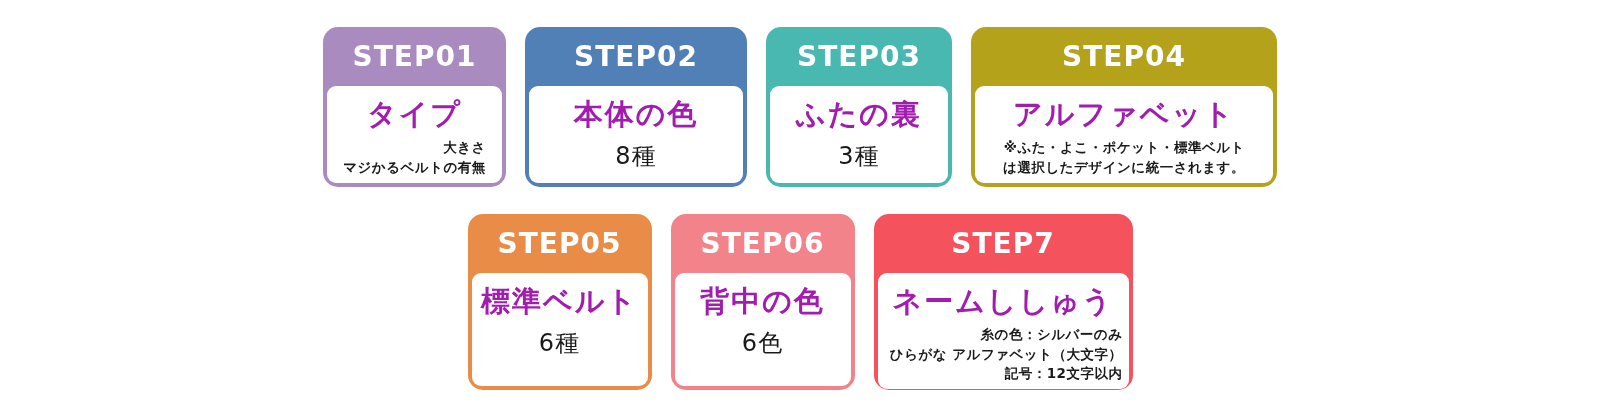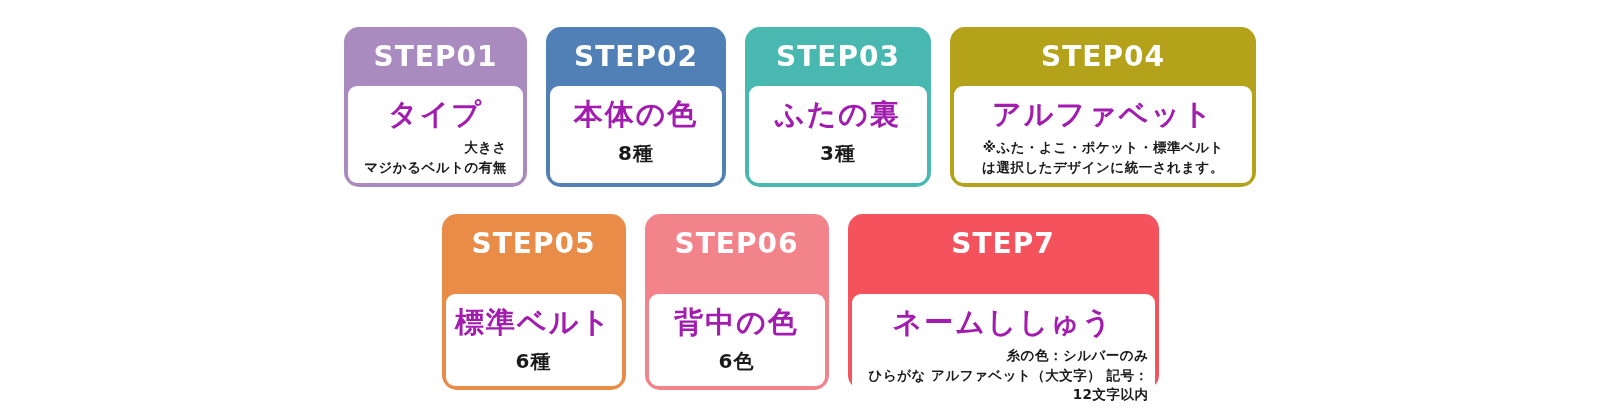--- a/index.html
+++ b/index.html
@@ -29,21 +29,21 @@
   }
   .card {
     box-sizing: border-box;
     border-radius: 15px;
     padding: 0 4px 4px 4px;
     display: flex;
     flex-direction: column;
     background: var(--accent, #999);
   }
   .row-1 .card { height: 160px; }
-  .row-2 .card { height: 176px; gap: 21px; }
+  .row-2 .card { height: 176px; }
   .card-header {
     height: 59px;
     flex: 0 0 auto;
     display: flex;
     align-items: center;
     justify-content: center;
   }
   .step-label {
     color: #ffffff;
     font-size: 28px;
@@ -63,22 +63,22 @@
   .card-title {
     color: #a21caf;
     font-size: 29px;
     font-weight: bold;
     letter-spacing: 2px;
     line-height: 1.15;
     white-space: nowrap;
   }
   .card-subtitle {
     color: #1a1a1a;
-    font-size: 20px;
-    font-weight: bold;
+    font-size: 24px;
+    font-weight: normal;
     margin-top: 9px;
     letter-spacing: 1px;
   }
   .card-notes {
     margin-top: 7px;
     text-align: right;
   }
   .card-note {
     color: #1a1a1a;
     font-size: 13.5px;
@@ -98,21 +98,21 @@
             <span class="step-label">STEP01</span>
           </div>
           <div class="card-body">
             <div class="card-title">タイプ</div>
             <div class="card-notes">
               <div class="card-note">大きさ</div>
               <div class="card-note">マジかるベルトの有無</div>
             </div>
           </div>
         </div>
-        <div class="card" style="width: 180px; --accent: #5080b5;">
+        <div class="card" style="width: 222px; --accent: #5080b5;">
           <div class="card-header">
             <span class="step-label">STEP02</span>
           </div>
           <div class="card-body">
             <div class="card-title">本体の色</div>
             <div class="card-subtitle">8種</div>
           </div>
         </div>
         <div class="card" style="width: 186px; --accent: #49b8b1;">
           <div class="card-header">
@@ -148,21 +148,21 @@
         </div>
         <div class="card" style="width: 184px; --accent: #f3838b;">
           <div class="card-header">
             <span class="step-label">STEP06</span>
           </div>
           <div class="card-body">
             <div class="card-title">背中の色</div>
             <div class="card-subtitle">6色</div>
           </div>
         </div>
-        <div class="card" style="width: 311px; --accent: #f4525c;">
+        <div class="card" style="width: 259px; --accent: #f4525c;">
           <div class="card-header">
             <span class="step-label">STEP7</span>
           </div>
           <div class="card-body">
             <div class="card-title">ネームししゅう</div>
             <div class="card-notes">
               <div class="card-note">糸の色：シルバーのみ</div>
               <div class="card-note">ひらがな アルファベット（大文字） 記号：12文字以内</div>
             </div>
           </div>

